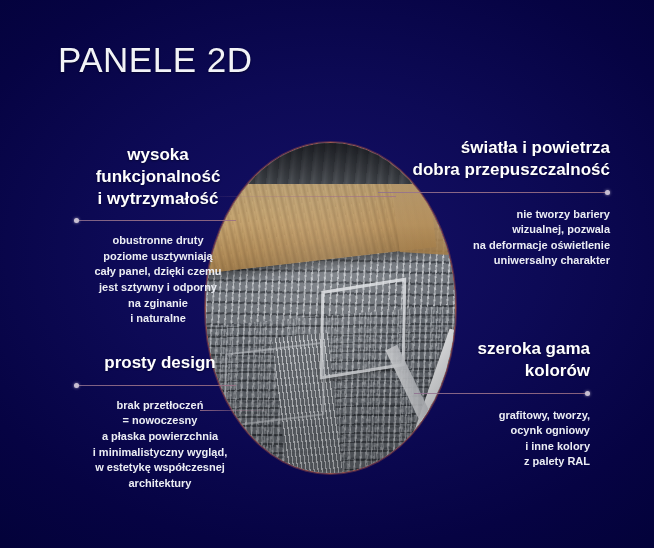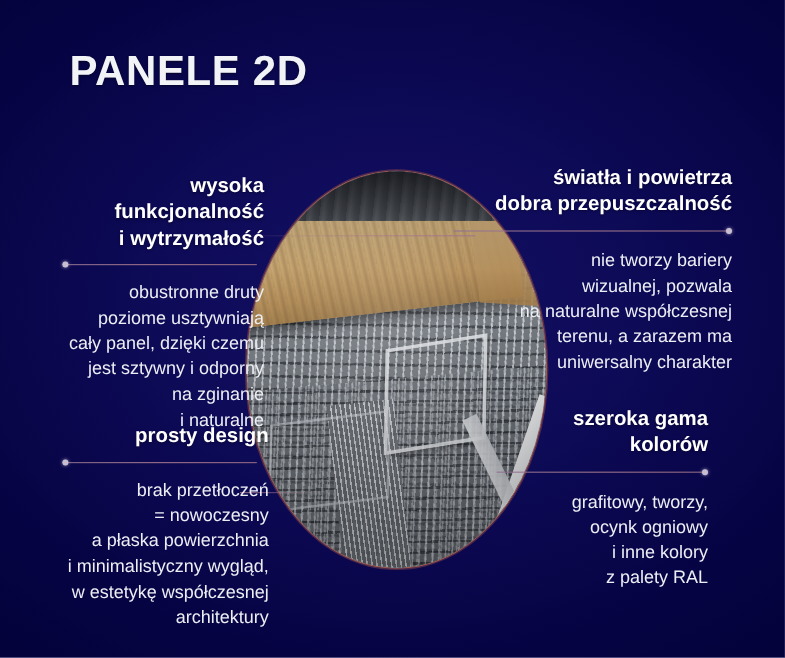--- a/index.html
+++ b/index.html
@@ -17,21 +17,21 @@
     background-image:
       radial-gradient(ellipse 78% 70% at 50% 46%, #151066 0%, #0d0a56 42%, #060343 78%, #03023a 100%);
     overflow:hidden;
   }
 
   
   #title {
     position:absolute;
     left:58px; top:40px;
     font-size:35px;
-    font-weight:bold;
+    font-weight:normal;
     letter-spacing:0.5px;
     color:#f2f3f7;
     font-family:"Liberation Sans", sans-serif;
     text-shadow:0 1px 2px rgba(0,0,0,.45);
     white-space:nowrap;
   }
 
   
   #photo-ellipse {
     position:absolute;
@@ -159,43 +159,43 @@
 
   .heading {
     color:#ffffff;
     font-weight:bold;
     font-size:17px;
     line-height:1.28;
     text-shadow:0 1px 2px rgba(0,0,0,.4);
   }
   .body {
     color:#eceef4;
-    font-size:15px;
+    font-size:11px;
     line-height:1.42;
-    font-weight:normal;
+    font-weight:bold;
   }
 
   .rule {
     position:relative;
     height:1px;
     background:linear-gradient(90deg,#8e6f8f 0%, #a5798c 45%, #9a6f84 100%);
     opacity:.85;
   }
   .rule .dot {
     position:absolute;
     top:-2px;
     width:5px; height:5px;
     border-radius:50%;
     background:#e9dfe9;
     box-shadow:0 0 3px rgba(233,223,233,.8);
   }
   .rule.dot-left  .dot { left:0; }
   .rule.dot-right .dot { right:0; }
 
-  .align-left  { text-align:right; }
+  .align-left  { text-align:center;margin-left:22px; }
   .align-right { text-align:right; }
 
   
   #block-tl { left:52px;  top:144px;  width:168px; }
   #block-tl .rule { width:162px; margin:11px 0 12px 0; }
 
   #block-tr { right:44px; top:137px;  width:232px; }
   #block-tr .rule { width:232px; margin:11px 0 14px auto; }
 
   #block-bl { left:52px;  top:352px;  width:172px; }
@@ -267,22 +267,21 @@
     <div class="heading">
       <div>światła i powietrza</div>
       <div>dobra przepuszczalność</div>
     </div>
     <div class="rule dot-right">
       <span class="dot"></span>
     </div>
     <div class="body">
       <div>nie tworzy bariery</div>
       <div>wizualnej, pozwala</div>
-      <div>na naturalne współczesnej</div>
-      <div>terenu, a zarazem ma</div>
+      <div>na deformacje oświetlenie</div>
       <div>uniwersalny charakter</div>
     </div>
   </div>
 
   <div class="block align-left" id="block-bl">
     <div class="heading">
       <div>prosty design</div>
     </div>
     <div class="rule dot-left">
       <span class="dot"></span>

